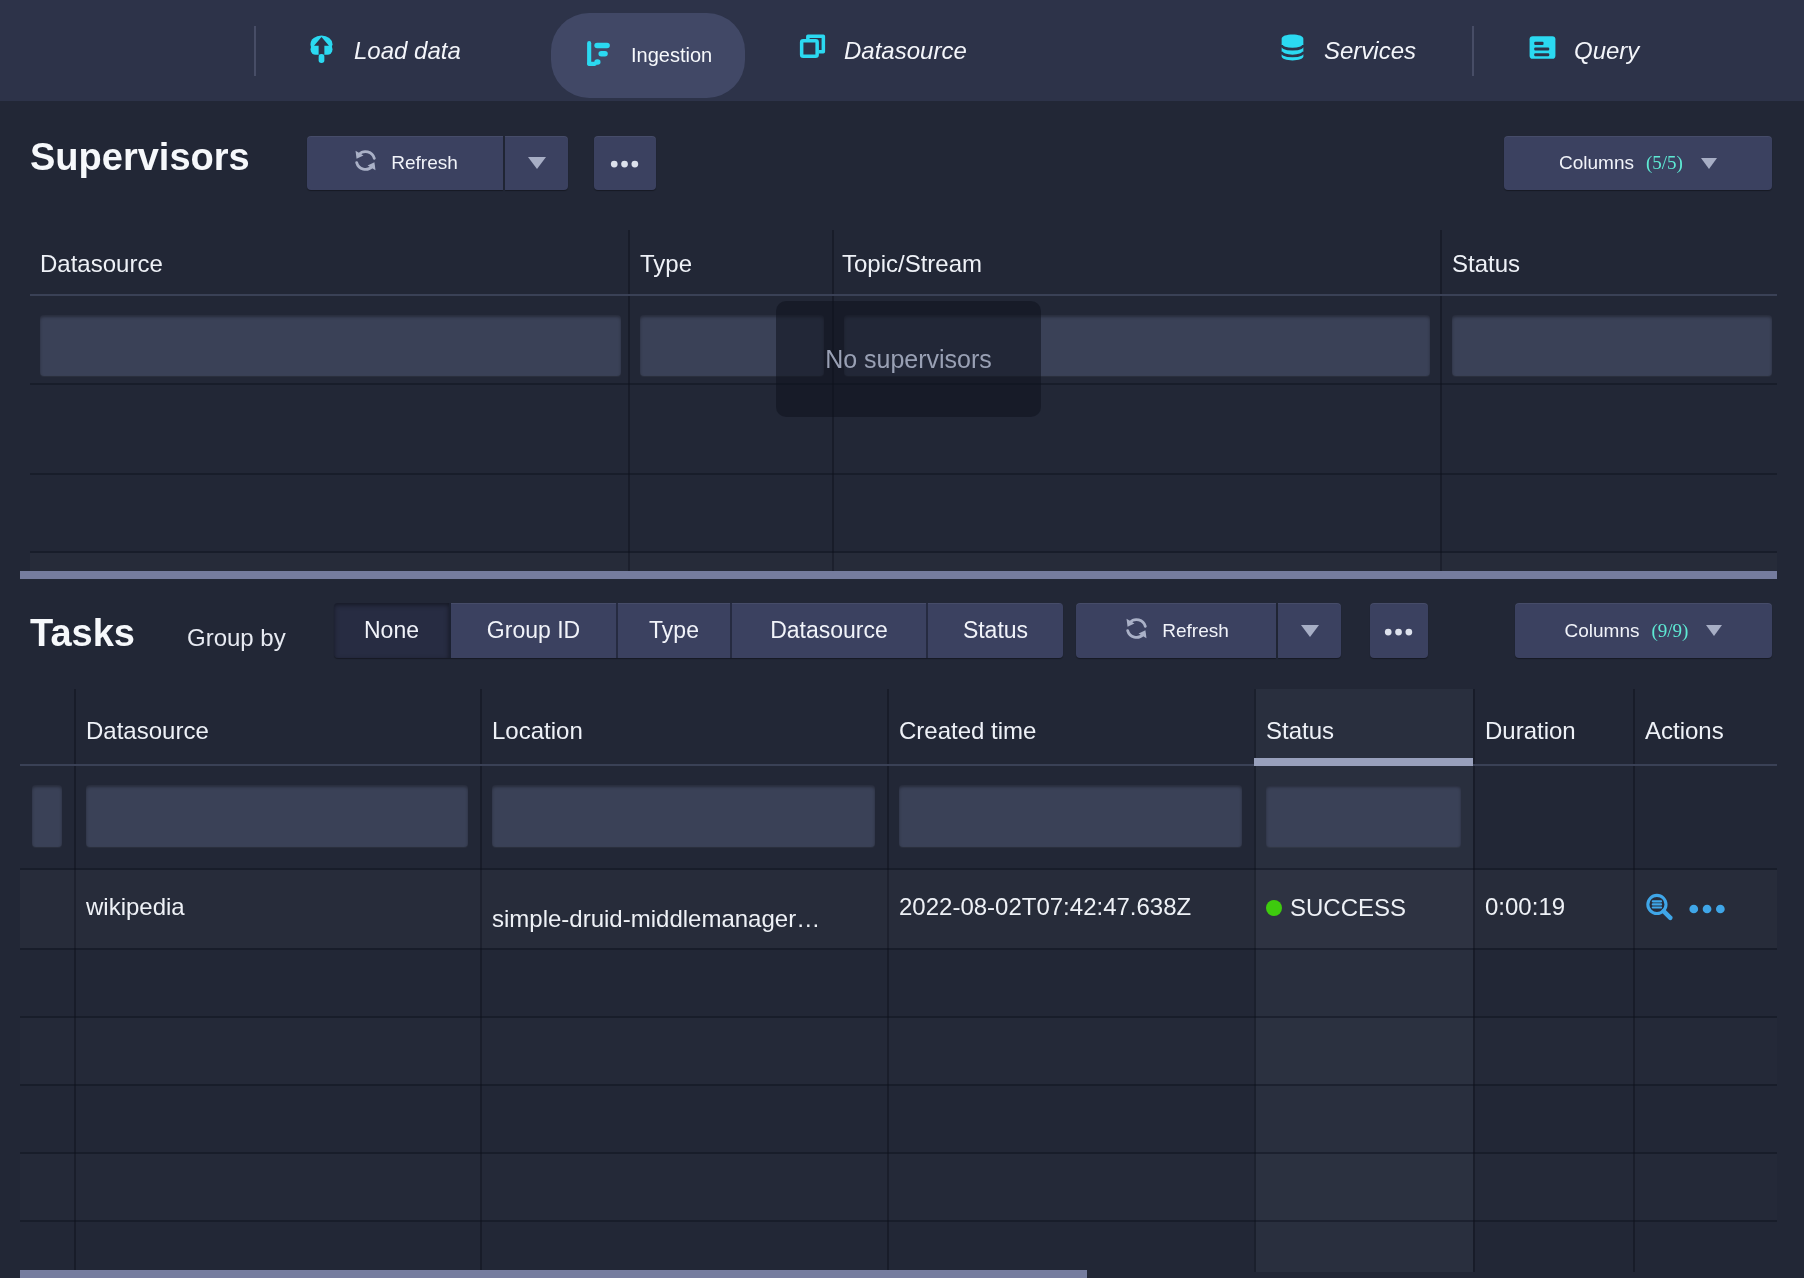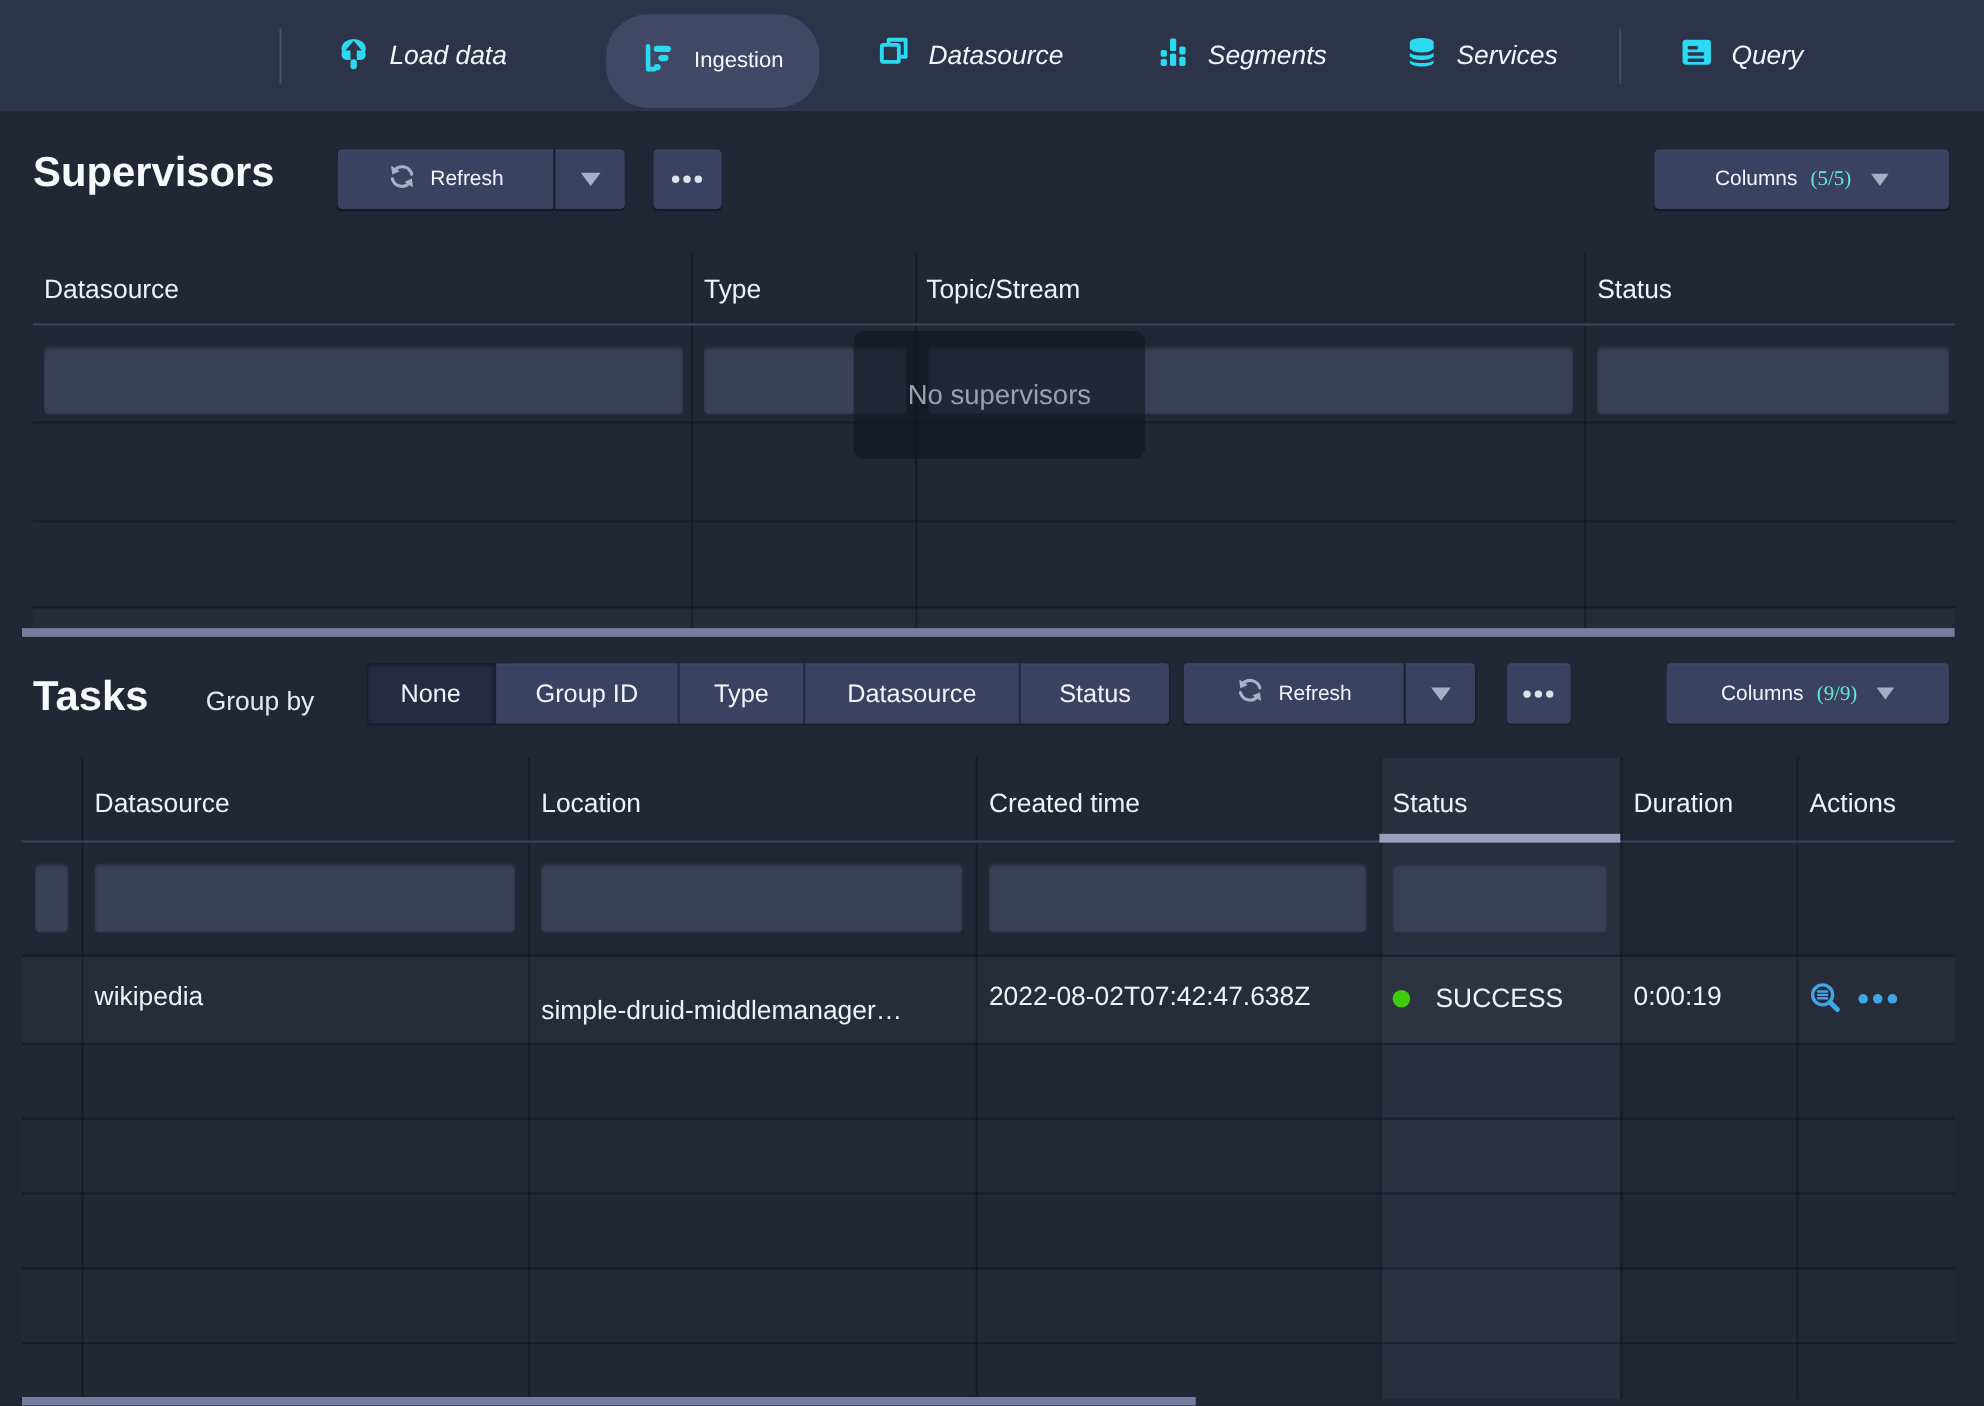--- a/index.html
+++ b/index.html
@@ -47,21 +47,21 @@
   .stripe { position:absolute; left:0; right:0; }
   .filter-input { position:absolute; height:61px; background:#3a4157; border:none; outline:none;
     border-radius:4px; box-shadow:inset 0 2px 3px rgba(0,0,0,0.32), 0 1px 0 rgba(255,255,255,0.04);
     color:#edf0f7; font-size:23px; padding:0 14px; box-sizing:border-box; cursor:text; }
   .empty-overlay { position:absolute; background:rgba(14,18,30,0.55); border-radius:10px;
     display:flex; align-items:center; justify-content:center; font-size:25px; color:#99a0b4; }
   .scrollbar { position:absolute; height:8px; background:#757c9e; cursor:pointer; }
   .sort-bar { position:absolute; height:8px; background:#98a0bc; }
   .cell { position:absolute; font-size:24px; color:#eef1f6; white-space:nowrap; }
   .cell.trunc { overflow:hidden; text-overflow:ellipsis; }
-  .status-cell { position:absolute; display:flex; align-items:center; gap:23px; }
+  .status-cell { position:absolute; display:flex; align-items:center; gap:8px; }
   .status-dot { width:16px; height:16px; border-radius:50%; background:#3ecb0e; }
   .actions { position:absolute; display:flex; align-items:center; gap:13px; cursor:pointer; }
   .col-highlight { position:absolute; background:rgba(186,193,216,0.05); }
 </style>
 </head>
 <body>
 
 <div class="app">
 
   <div class="nav">
@@ -96,33 +96,20 @@
     <div class="nav-item" style="left:797px;">
       <span>
         <svg width="31" height="31" viewBox="0 0 30 30" fill="none" stroke="#2bd9f1" stroke-width="3.4" stroke-linejoin="round">
           <path d="M10.5,8.5 v-4.5 h15 v15 h-4.5"></path>
           <rect x="4.5" y="8.5" width="15" height="15" rx="1.5"></rect>
         </svg>
       </span>
       <span>Datasource</span>
     </div>
 
-    <div class="nav-item" style="left:1051px;">
-      <span>
-        <svg width="31" height="31" viewBox="0 0 30 30" fill="#2bd9f1">
-          <rect x="4" y="13" width="5.5" height="6" rx="1.5"></rect>
-          <rect x="4" y="21" width="5.5" height="6" rx="1.5"></rect>
-          <rect x="12.2" y="3" width="5.5" height="11" rx="1.5"></rect>
-          <rect x="12.2" y="16" width="5.5" height="11" rx="1.5"></rect>
-          <rect x="20.4" y="10" width="5.5" height="7" rx="1.5"></rect>
-          <rect x="20.4" y="19" width="5.5" height="8" rx="1.5"></rect>
-        </svg>
-      </span>
-      <span>Segments</span>
-    </div>
 
     <div class="nav-item" style="left:1277px;">
       <span>
         <svg width="31" height="31" viewBox="0 0 30 30">
           <path fill="#2bd9f1" d="M4.5,6.5 C4.5,4 9.2,2.5 15,2.5 s10.5,1.5 10.5,4 V23.5 c0,2.5-4.7,4-10.5,4 s-10.5-1.5-10.5-4 Z"></path>
           <path d="M4.5,12.6 c0,2.5 4.7,4 10.5,4 s10.5,-1.5 10.5,-4 M4.5,19.2 c0,2.5 4.7,4 10.5,4 s10.5,-1.5 10.5,-4" stroke="#2d3349" stroke-width="2.6" fill="none"></path>
         </svg>
       </span>
       <span>Services</span>
     </div>

